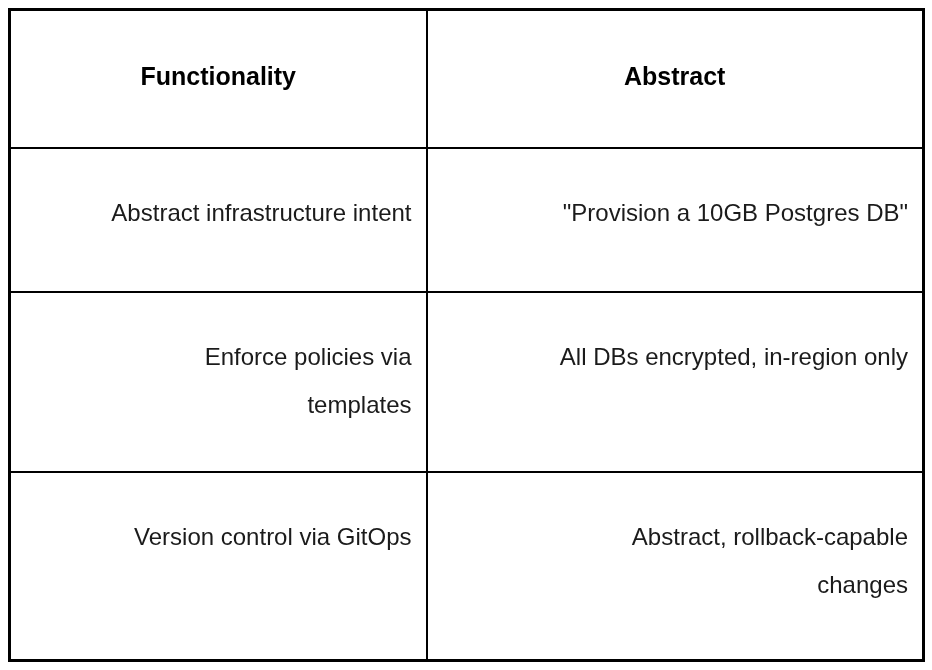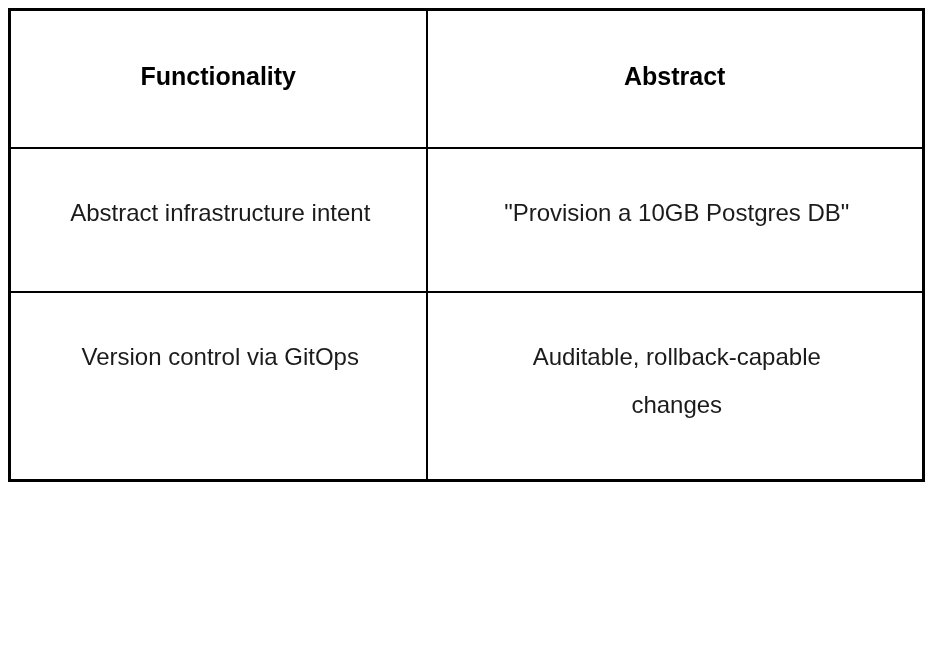--- a/index.html
+++ b/index.html
@@ -35,21 +35,21 @@
   th {
     color: #000000;
     font-weight: 700;
     text-align: center;
     padding: 41px 18px 10px 18px;
     font-size: 25px;
   }
   td {
     color: #1b1b1b;
     font-weight: 400;
-    text-align: center;
+    text-align: right;
     padding: 40px 14px 10px 18px;
   }
   tr.header-row { height: 138px; }
   tr.row-0 { height: 144px; }
   tr.row-1 { height: 180px; }
   tr.row-2 { height: 189px; }
 </style>
 </head>
 <body>
 
@@ -63,20 +63,25 @@
       <tr class="header-row">
         <th>Functionality</th>
         <th>Abstract</th>
       </tr>
     </thead>
     <tbody>
       <tr class="row-0">
         <td>Abstract infrastructure intent</td>
         <td>"Provision a 10GB Postgres DB"</td>
       </tr>
+      <tr class="row-1">
+        <td>Enforce policies via
+templates</td>
+        <td>All DBs encrypted, in-region only</td>
+      </tr>
       <tr class="row-2">
         <td>Version control via GitOps</td>
-        <td>Auditable, rollback-capable
+        <td>Abstract, rollback-capable
 changes</td>
       </tr>
     </tbody>
   </table>
 </div>
 
 </body></html>

